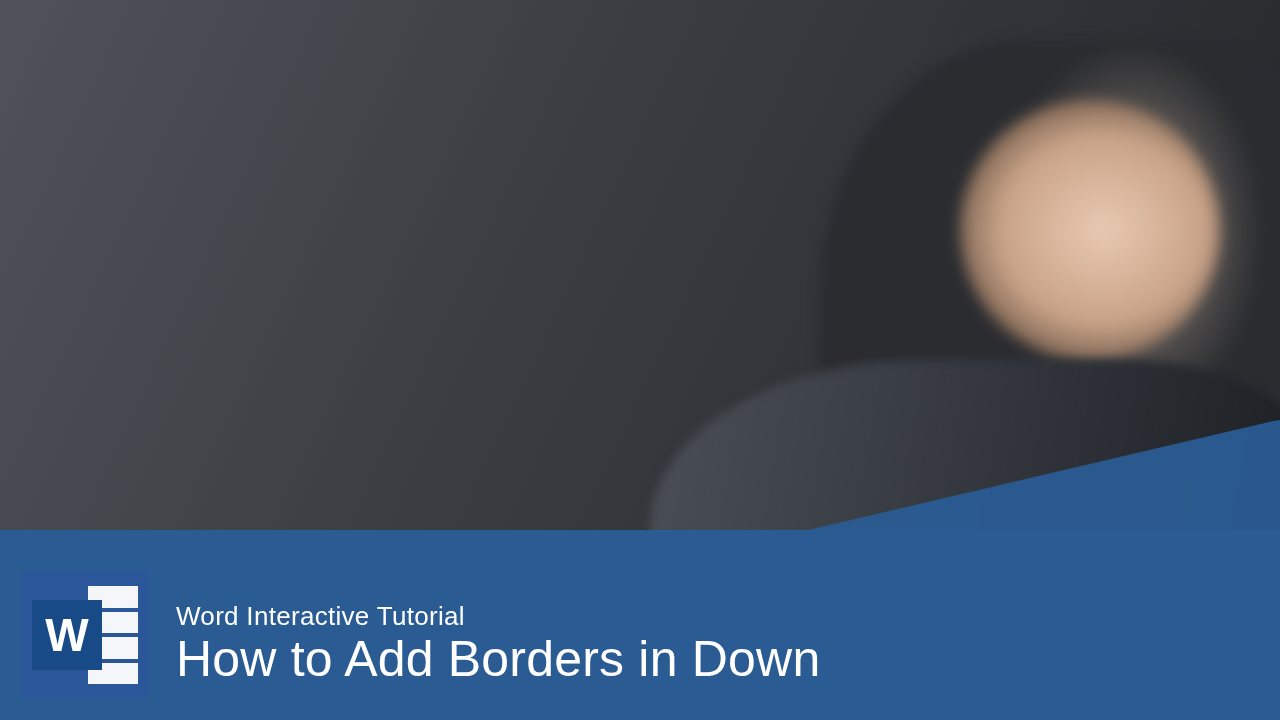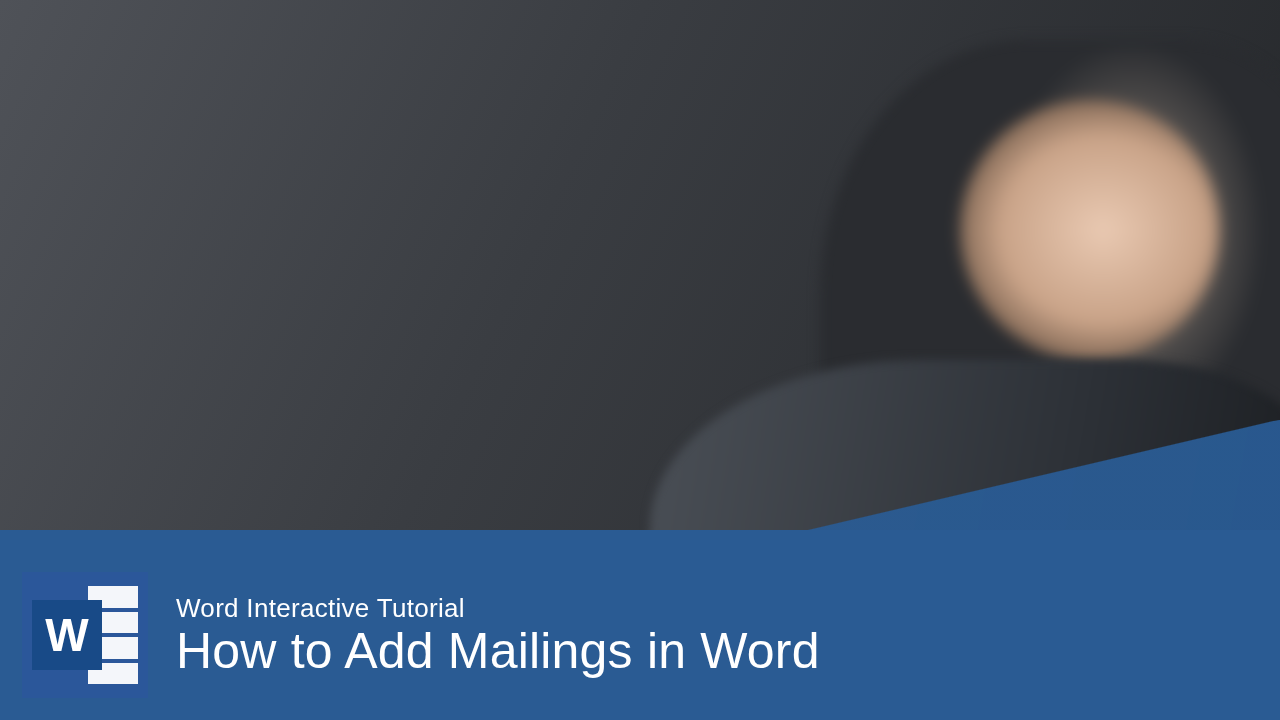--- a/index.html
+++ b/index.html
@@ -69,21 +69,21 @@
   .ditem{display:flex;align-items:center;gap:8px;padding:4px 8px;white-space:nowrap;}
   .ditem.hover{background:#cfe3f7;}
   .ditem.dis{color:#aaa;}
   .dic{width:14px;height:14px;border:1px solid #888;flex:none;}
   .dsep{height:1px;background:#ddd;margin:2px 0;}
 
   
   .caption-band{position:absolute;left:0;right:0;bottom:0;height:300px;z-index:200;}
   .blue-rect{position:absolute;left:0;bottom:0;width:100%;height:190px;background:#2a5b93;}
   .blue-diag{position:absolute;left:0;bottom:0;width:100%;height:300px;background:linear-gradient(to bottom right, transparent 0%, transparent 49.8%, #2a5b93 50%);clip-path: polygon(0 100%, 0 42%, 100% 0, 100% 100%);opacity:.95;}
-  .caption{position:absolute;left:176px;bottom:40px;color:#fff;}
+  .caption{position:absolute;left:176px;bottom:32px;color:#fff;}
   .caption .small{font-size:26px;font-weight:300;letter-spacing:.3px;}
   .caption .big{font-size:50px;font-weight:300;letter-spacing:.2px;margin-top:-2px;}
   .wlogo{position:absolute;left:22px;bottom:22px;width:126px;height:126px;background:#2b579a;display:flex;align-items:center;justify-content:center;}
   .wlogo .tile{position:absolute;right:10px;top:14px;width:50px;height:98px;display:grid;grid-template-rows:repeat(4,1fr);gap:4px;}
   .wlogo .tile div{background:#fff;opacity:.95;}
   .wlogo .W{position:absolute;left:10px;top:28px;width:70px;height:70px;background:#184a87;color:#fff;font-weight:700;font-size:46px;display:flex;align-items:center;justify-content:center;font-family:Arial;}
 </style>
 </head>
 <body>
 
@@ -341,15 +341,15 @@
     <div class="tile">
         <div></div>
         <div></div>
         <div></div>
         <div></div>
       </div>
     <div class="W">W</div>
   </div>
   <div class="caption">
     <div class="small">Word Interactive Tutorial</div>
-    <div class="big">How to Add Mailings in Word</div>
+    <div class="big">How to Add Borders in Down</div>
   </div>
 </div>
 
 </body></html>

